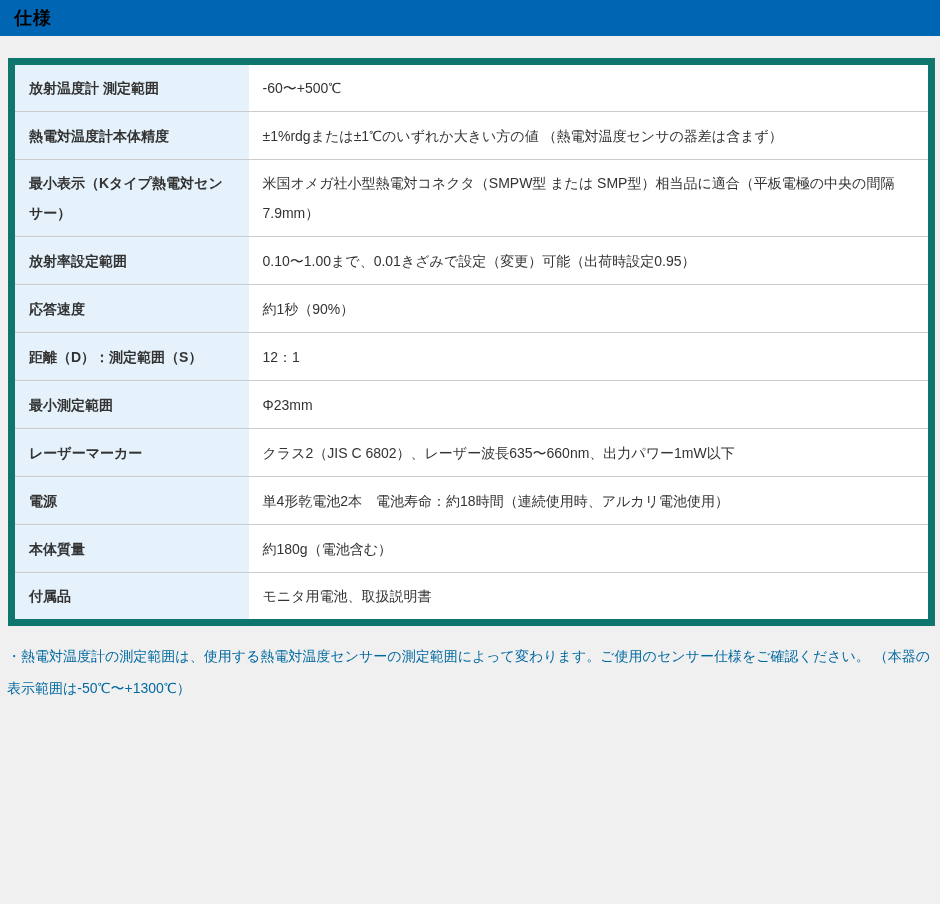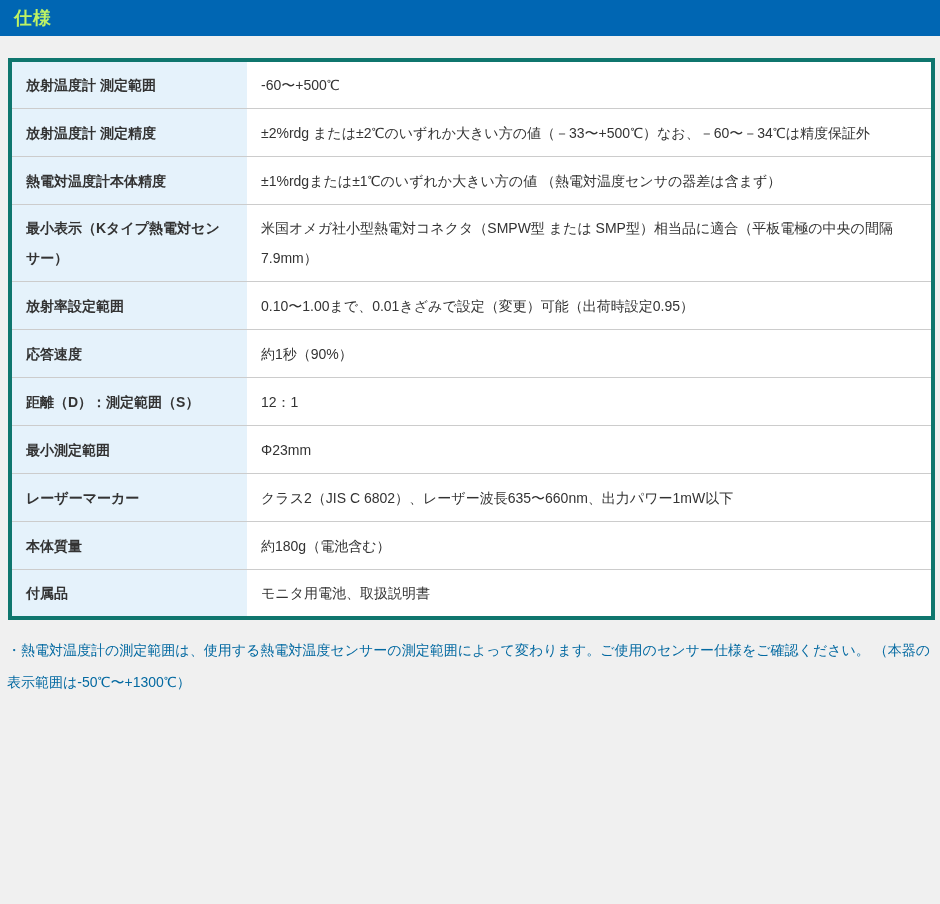--- a/index.html
+++ b/index.html
@@ -8,35 +8,35 @@
     background: #f0f0f0;
     font-family: "Liberation Sans", sans-serif;
     color: #333333;
   }
   body { height: 904px; overflow: hidden; }
 
   .section-header {
     width: 940px;
     height: 36px;
     background: #0066b3;
-    color: #bef264;
+    color: #000000;
     display: flex;
     align-items: center;
     padding: 0 14px;
     font-size: 18px;
     font-weight: bold;
     letter-spacing: 1px;
   }
 
   table.spec-table {
     border-collapse: collapse;
     width: 927px;
     margin: 22px 0 0 8px;
     background: #ffffff;
-    border: 4px solid #0f766e;
+    border: 7px solid #0f766e;
   }
   table.spec-table tr {
     border-bottom: 1px solid #cccccc;
   }
   table.spec-table th,
   table.spec-table td {
     height: 48px;
     padding: 8px 14px;
     font-size: 14px;
     line-height: 30px;
@@ -67,24 +67,20 @@
   <span>仕様</span>
 </div>
 
 <table class="spec-table">
   <tbody>
     <tr>
       <th>放射温度計 測定範囲</th>
       <td>-60〜+500℃</td>
     </tr>
     <tr>
-      <th>放射温度計 測定精度</th>
-      <td>±2%rdg または±2℃のいずれか大きい方の値（－33〜+500℃）なお、－60〜－34℃は精度保証外</td>
-    </tr>
-    <tr>
       <th>熱電対温度計本体精度</th>
       <td>±1%rdgまたは±1℃のいずれか大きい方の値 （熱電対温度センサの器差は含まず）</td>
     </tr>
     <tr>
       <th>最小表示（Kタイプ熱電対センサー）</th>
       <td>米国オメガ社小型熱電対コネクタ（SMPW型 または SMP型）相当品に適合（平板電極の中央の間隔 7.9mm）</td>
     </tr>
     <tr>
       <th>放射率設定範囲</th>
       <td>0.10〜1.00まで、0.01きざみで設定（変更）可能（出荷時設定0.95）</td>
@@ -99,20 +95,24 @@
     </tr>
     <tr>
       <th>最小測定範囲</th>
       <td>Φ23mm</td>
     </tr>
     <tr>
       <th>レーザーマーカー</th>
       <td>クラス2（JIS C 6802）、レーザー波長635〜660nm、出力パワー1mW以下</td>
     </tr>
     <tr>
+      <th>電源</th>
+      <td>単4形乾電池2本　電池寿命：約18時間（連続使用時、アルカリ電池使用）</td>
+    </tr>
+    <tr>
       <th>本体質量</th>
       <td>約180g（電池含む）</td>
     </tr>
     <tr>
       <th>付属品</th>
       <td>モニタ用電池、取扱説明書</td>
     </tr>
   </tbody>
 </table>
 

